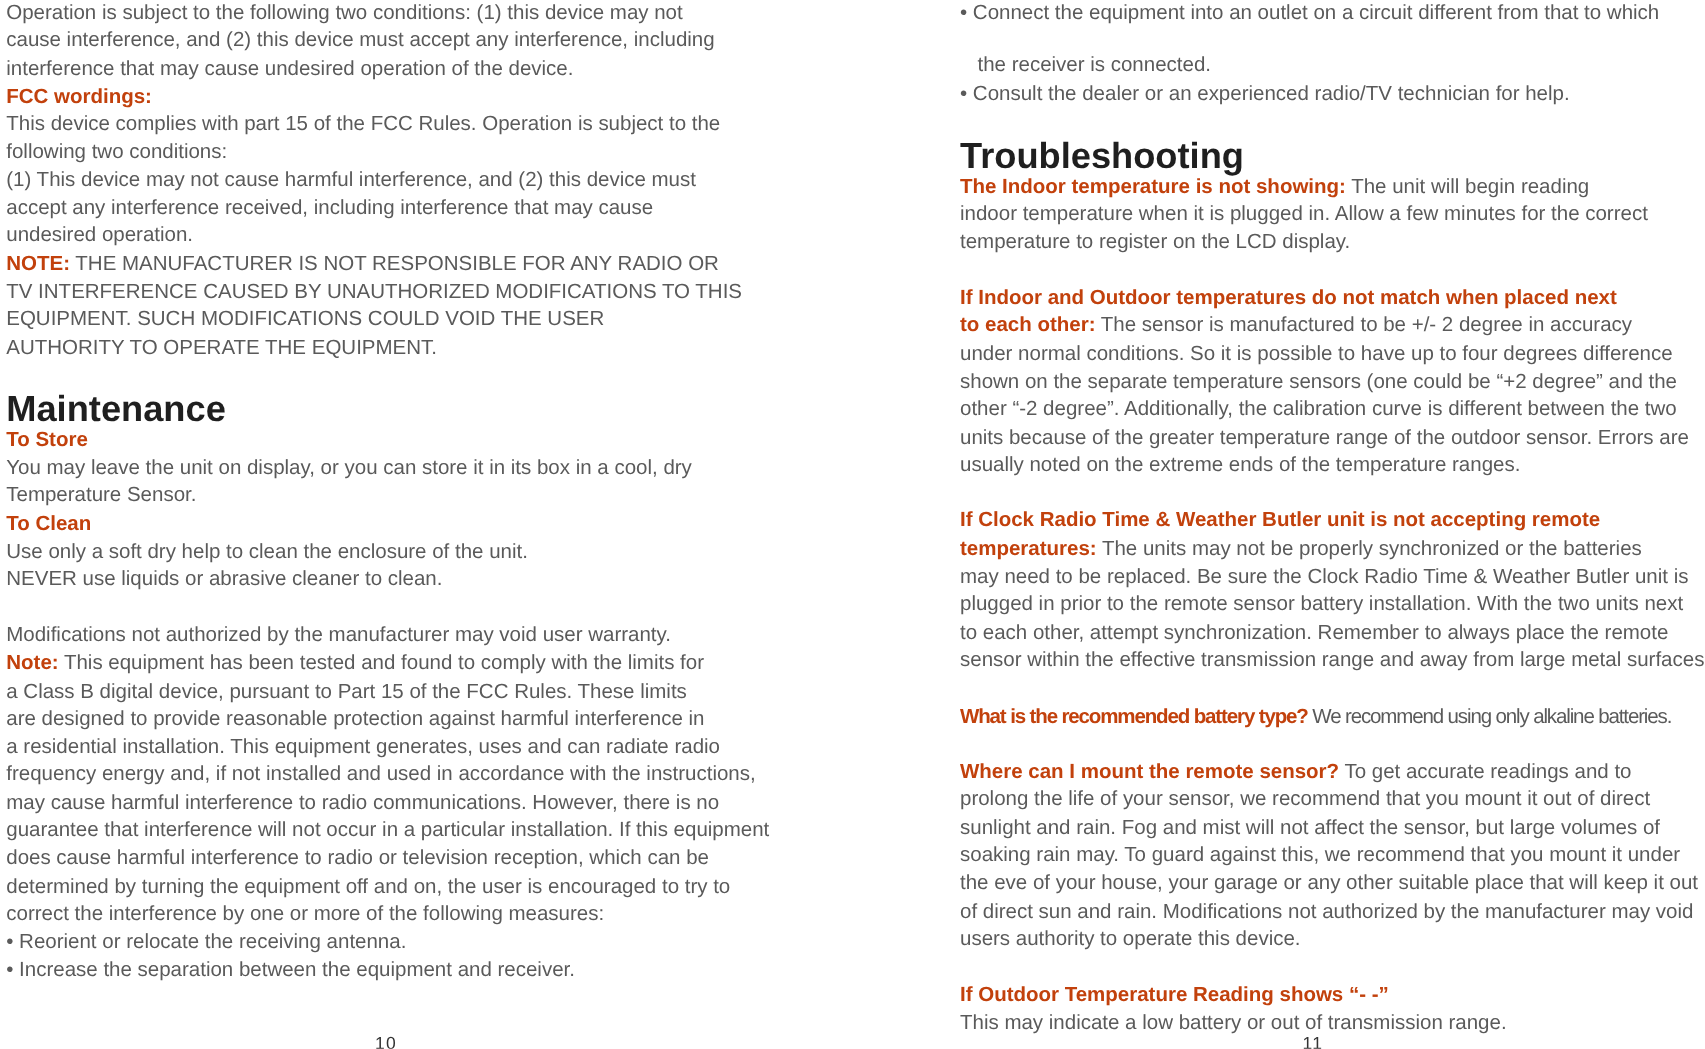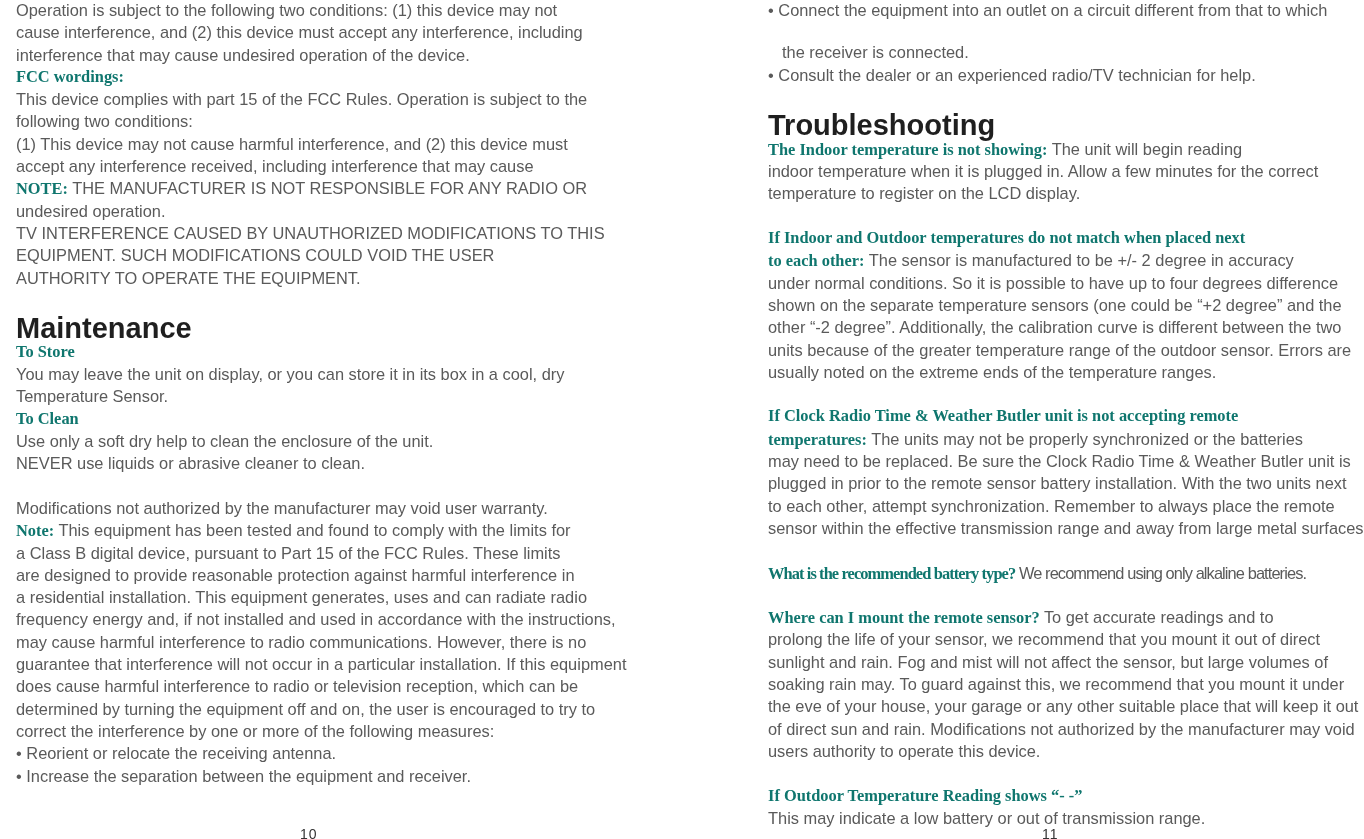--- a/index.html
+++ b/index.html
@@ -15,37 +15,36 @@
       font-family: "Liberation Sans", sans-serif;
       color: #5a5a5a;
       font-size: 16.4px;
       line-height: 22.3px;
     }
     .page {
       position: absolute;
       top: 0;
     }
     .page-left {
-      left: 16px;
+      left: 5px;
       width: 640px;
     }
     .page-right {
       left: 768px;
       width: 632px;
     }
     .line {
       white-space: nowrap;
       display: block;
       height: 22.3px;
     }
     .blank { height: 22.3px; }
     .b {
       font-weight: bold;
-      color: #0f766e;
-      font-family: Liberation Serif, serif;
+      color: #c2410c;
     }
     .h1 {
       font-weight: bold;
       color: #1f1f1f;
       font-size: 29px;
       line-height: 26px;
       display: block;
       white-space: nowrap;
     }
     .condensed {
@@ -71,23 +70,23 @@
 <div class="page page-left" style="top:-1px;">
   <span class="line">Operation is subject to the following two conditions: (1) this device may not</span>
   <span class="line">cause interference, and (2) this device must accept any interference, including</span>
   <span class="line">interference that may cause undesired operation of the device.</span>
 
   <span class="line b">FCC wordings:</span>
   <span class="line">This device complies with part 15 of the FCC Rules. Operation is subject to the</span>
   <span class="line">following two conditions:</span>
   <span class="line">(1) This device may not cause harmful interference, and (2) this device must</span>
   <span class="line">accept any interference received, including interference that may cause</span>
+  <span class="line">undesired operation.</span>
+
   <span class="line"><span class="b">NOTE:</span><span> THE MANUFACTURER IS NOT RESPONSIBLE FOR ANY RADIO OR</span></span>
-
-  <span class="line">undesired operation.</span>
   <span class="line">TV INTERFERENCE CAUSED BY UNAUTHORIZED MODIFICATIONS TO THIS</span>
   <span class="line">EQUIPMENT. SUCH MODIFICATIONS COULD VOID THE USER</span>
   <span class="line">AUTHORITY TO OPERATE THE EQUIPMENT.</span>
 
   <div class="blank" style="height:26px;"></div>
 
   <span class="h1">Maintenance</span>
   <span class="line b">To Store</span>
   <span class="line">You may leave the unit on display, or you can store it in its box in a cool, dry</span>
   <span class="line">Temperature Sensor.</span>

